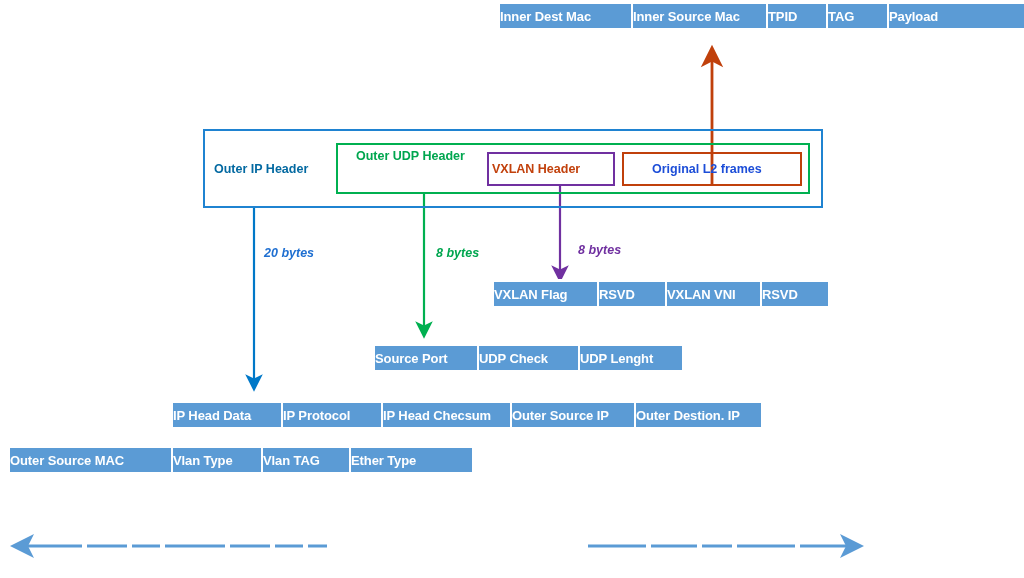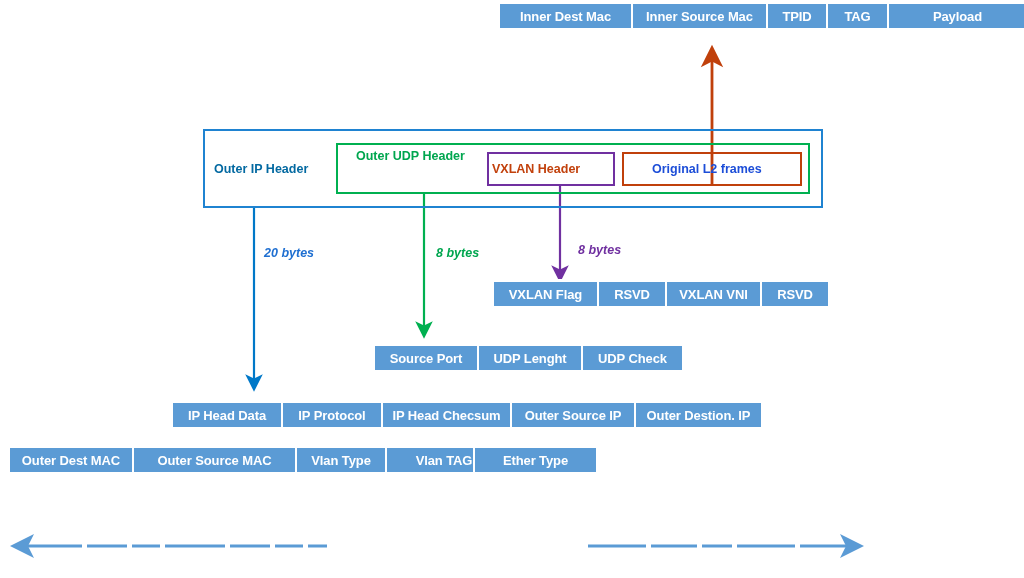--- a/index.html
+++ b/index.html
@@ -29,21 +29,21 @@
     background: #ffffff;
     padding: 2px;
     box-sizing: content-box;
   }
   .cell {
     background: #5B9BD5;
     color: #ffffff;
     font-weight: bold;
     font-size: 13px;
     line-height: 26px;
-    text-align: center;
+    text-align: left;
     white-space: nowrap;
     border: 1px solid #ffffff;
     box-sizing: border-box;
     letter-spacing: -0.1px;
   }
 
   
   .box-outer-ip {
     position: absolute;
     left: 203px;
@@ -178,33 +178,32 @@
 
   <div class="row" style="left:491px; top:279px;">
     <div class="cell" style="width:105px;">VXLAN Flag</div>
     <div class="cell" style="width:68px;">RSVD</div>
     <div class="cell" style="width:95px;">VXLAN VNI</div>
     <div class="cell" style="width:68px;">RSVD</div>
   </div>
 
   <div class="row" style="left:372px; top:343px;">
     <div class="cell" style="width:104px;">Source Port</div>
+    <div class="cell" style="width:101px;">UDP Check</div>
     <div class="cell" style="width:104px;">UDP Lenght</div>
-    <div class="cell" style="width:101px;">UDP Check</div>
   </div>
 
   <div class="row" style="left:170px; top:400px;">
     <div class="cell" style="width:110px;">IP Head Data</div>
     <div class="cell" style="width:100px;">IP Protocol</div>
     <div class="cell" style="width:129px;">IP Head Checsum</div>
     <div class="cell" style="width:124px;">Outer Source IP</div>
     <div class="cell" style="width:127px;">Outer Destion. IP</div>
   </div>
 
   <div class="row" style="left:7px; top:445px;">
-    <div class="cell" style="width:124px;">Outer Dest MAC</div>
     <div class="cell" style="width:163px;">Outer Source MAC</div>
     <div class="cell" style="width:90px;">Vlan Type</div>
-    <div class="cell" style="width:88px;padding-left:28px;">Vlan TAG</div>
+    <div class="cell" style="width:88px;">Vlan TAG</div>
     <div class="cell" style="width:123px;">Ether Type</div>
   </div>
 
 </div>
 
 </body></html>

